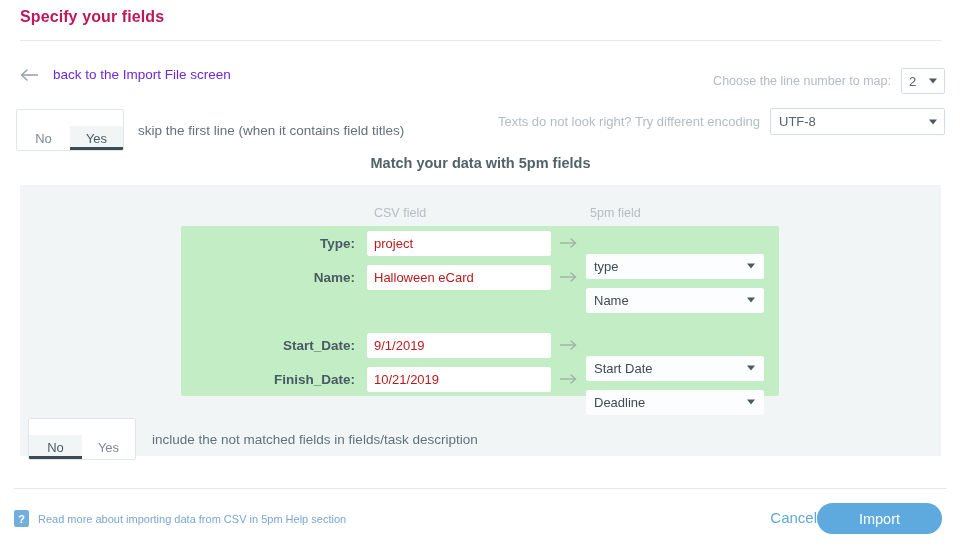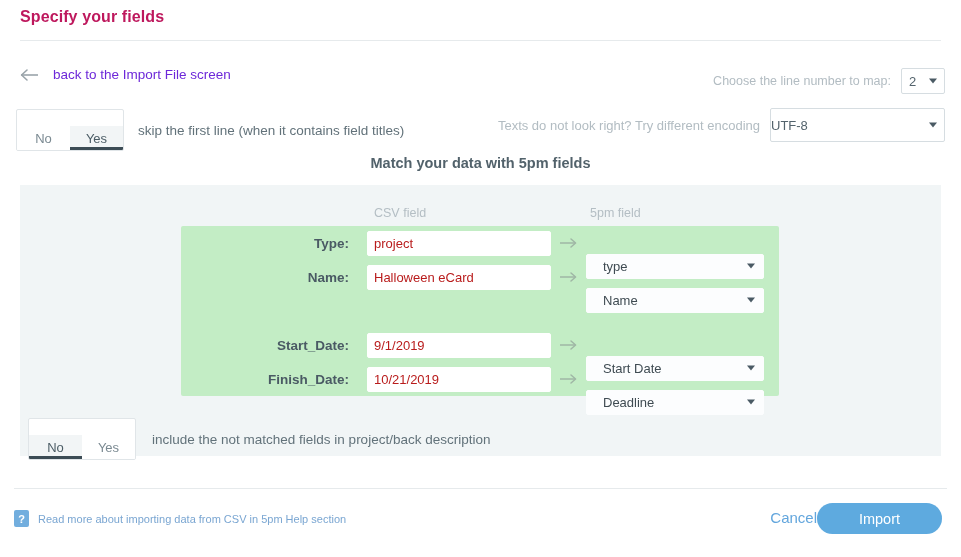--- a/index.html
+++ b/index.html
@@ -122,21 +122,21 @@
   .encoding-row {
     position: absolute;
     right: 16px; top: 108px;
     display: flex; align-items: center;
   }
   .encoding-label {
     font-size: 13px;
     color: #b2bcc2;
     margin-right: 10px;
   }
-  .sel-encoding { width: 175px; height: 34px; }
+  .sel-encoding { width: 175px; height: 27px; padding-left: 8px; }
 
   
   .match-heading {
     position: absolute;
     left: 0; right: 0; top: 155px;
     text-align: center;
     font-size: 14.5px;
     font-weight: bold;
     color: #52626b;
   }
@@ -175,21 +175,21 @@
   }
   .map-row-0 { top: 0px; }
   .map-row-1 { top: 34px; }
   .map-row-2 { top: 68px; }
   .map-row-3 { top: 102px; }
   .map-row-4 { top: 136px; }
 
   .row-label {
     width: 186px;
     text-align: right;
-    padding-right: 18px;
+    padding-right: 12px;
     font-size: 13.5px;
     font-weight: bold;
     color: #4a5a64;
   }
   .csv-input {
     width: 184px; height: 25px;
     background: #fff;
     border: 1px solid #ffffff;
     border-radius: 2px;
     font-family: "Liberation Sans", sans-serif;
@@ -207,21 +207,21 @@
   }
   .arrow-cell svg { display: block; }
 
   .fivepm-select {
     position: relative;
     width: 178px; height: 25px;
     background: #fcfdfe;
     border: 1px solid #fcfdfe;
     border-radius: 2px;
     display: flex; align-items: center;
-    padding-left: 16px;
+    padding-left: 7px;
     font-size: 13px;
     color: #3f4b52;
     cursor: pointer;
     margin-top: 46px;
   }
   .fivepm-select .sel-caret { right: 8px; }
 
   
   .notmatched-row {
     position: absolute;
@@ -396,21 +396,21 @@
       </div>
     </div>
 
   </div>
 
   <div class="notmatched-row">
     <div class="toggle">
       <div class="opt sel">No</div>
       <div class="opt">Yes</div>
     </div>
-    <span class="notmatched-text">include the not matched fields in project/back description</span>
+    <span class="notmatched-text">include the not matched fields in fields/task description</span>
   </div>
 
   <div class="footer-rule"></div>
 
   <div class="help-row">
     <span class="help-icon">?</span>
     <span class="help-text">Read more about importing data from CSV in 5pm Help section</span>
   </div>
 
   <button class="cancel-btn">Cancel</button>

